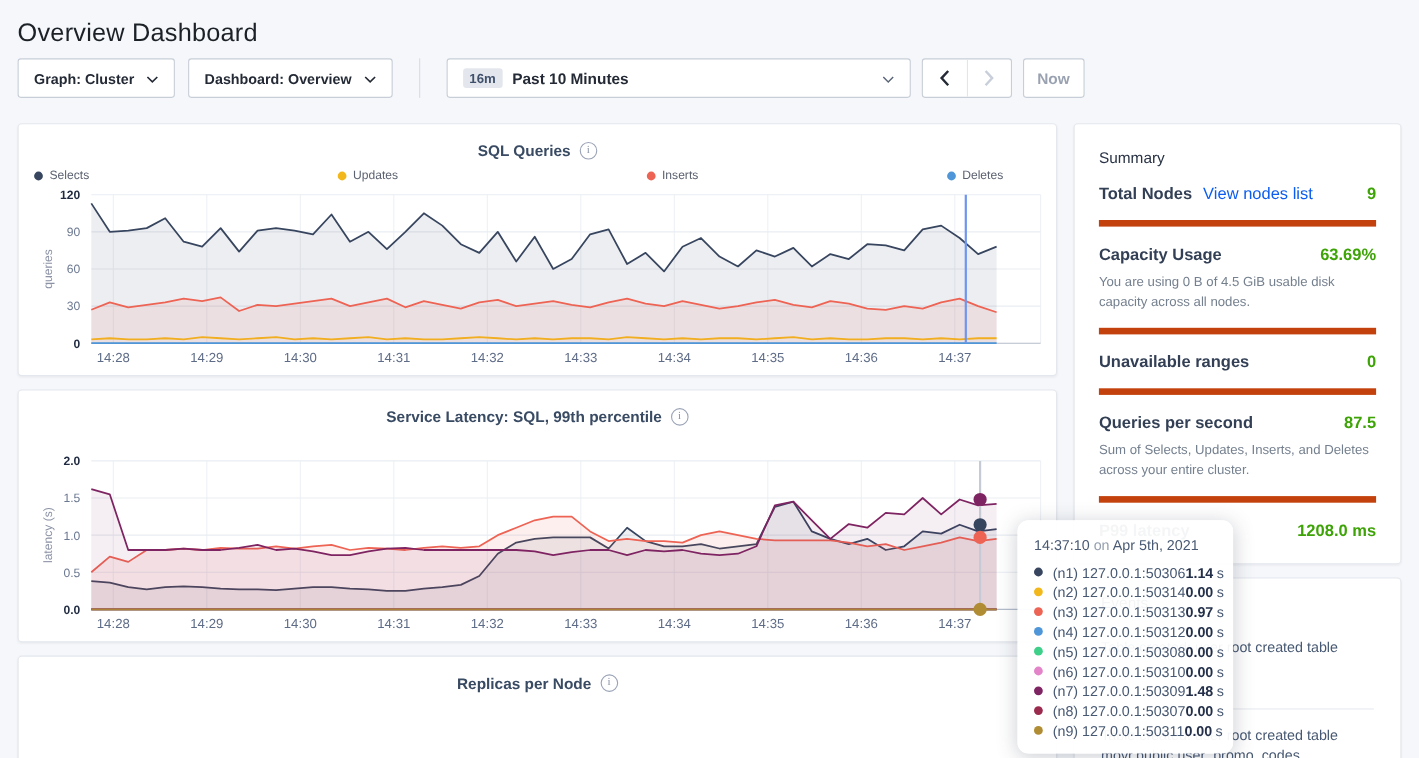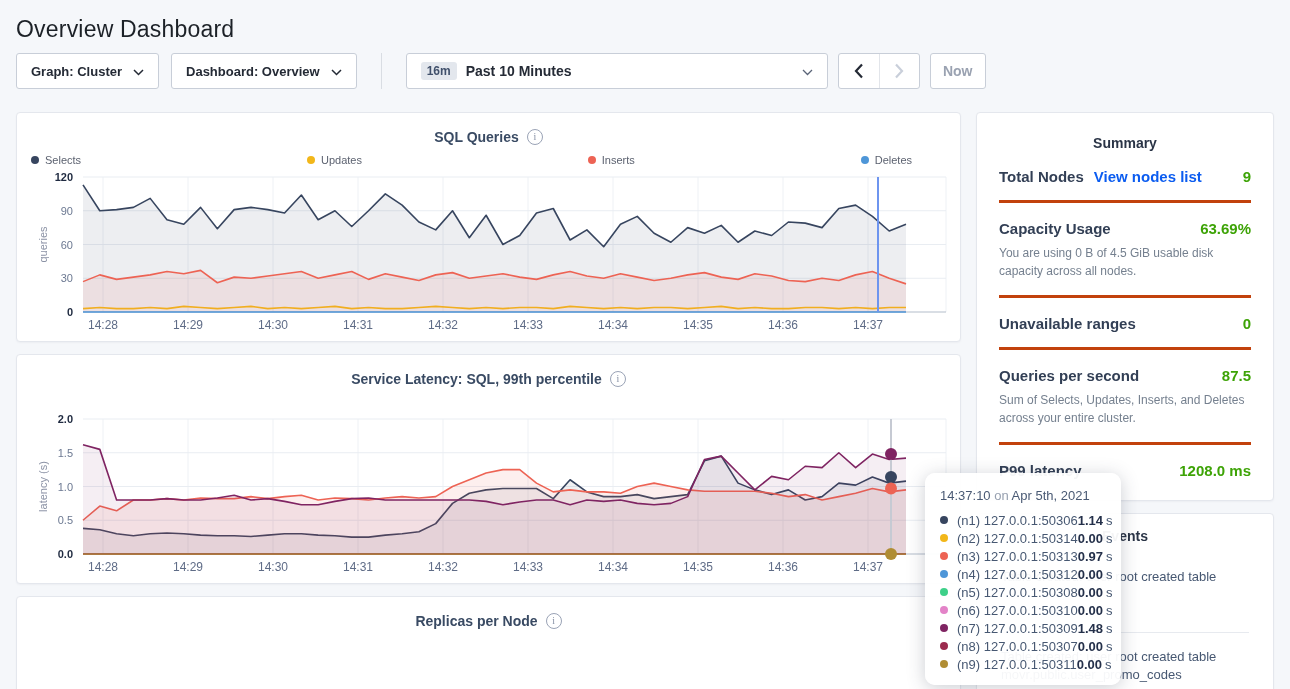--- a/index.html
+++ b/index.html
@@ -37,26 +37,26 @@
   .info::after{content:"i"}
   .legend{height:18px;display:flex;justify-content:space-between;align-items:center;gap:20px;padding-right:34px;margin-top:4px}
   .legend-item{display:flex;align-items:center;gap:6px;font-size:11px;color:#5c6270;cursor:pointer}
   .ldot{width:8px;height:8px;border-radius:50%}
   .spacer22{height:22px}
   svg.chart{display:block;width:917px;height:166px}
   svg.chart text{font-family:"Liberation Sans",sans-serif}
   .replicas-card{height:150px}
   
   .summary-card{padding:0 22px 6px 22px}
-  .panel-title{text-align:center;font-size:14px;font-weight:700;color:#2a3446;padding-top:22px}
-  .srow{padding:17px 0 15px 0;border-bottom:3px solid #c2410c}
+  .panel-title{text-align:left;font-size:14px;font-weight:400;color:#2a3446;padding-top:22px}
+  .srow{padding:17px 0 15px 0;border-bottom:6px solid #c2410c}
   .srow:last-child{border-bottom:none}
   .srow-top{display:flex;align-items:baseline}
   .slabel{font-size:15px;font-weight:700;color:#323f55}
-  .slink{font-size:15px;font-weight:700;color:var(--link);margin-left:10px;cursor:pointer;text-decoration:none}
+  .slink{font-size:15px;font-weight:400;color:var(--link);margin-left:10px;cursor:pointer;text-decoration:none}
   .sval{font-size:15px;font-weight:700;color:var(--green);margin-left:auto}
   .sdesc{font-size:12px;color:var(--muted);margin-top:7px;line-height:1.5}
   .summary-card .srow:first-of-type{margin-top:8px}
   
   .events-card{margin-top:12px;height:400px;padding:0 24px}
   .event-item{font-size:13px;color:#475872;line-height:1.4}
   .event-item .eline{white-space:nowrap;overflow:hidden}
   .ev0{margin-top:24px;height:64px}
   .edivider{border-bottom:1px solid #e7eaef}
   .ev1{margin-top:15px}

